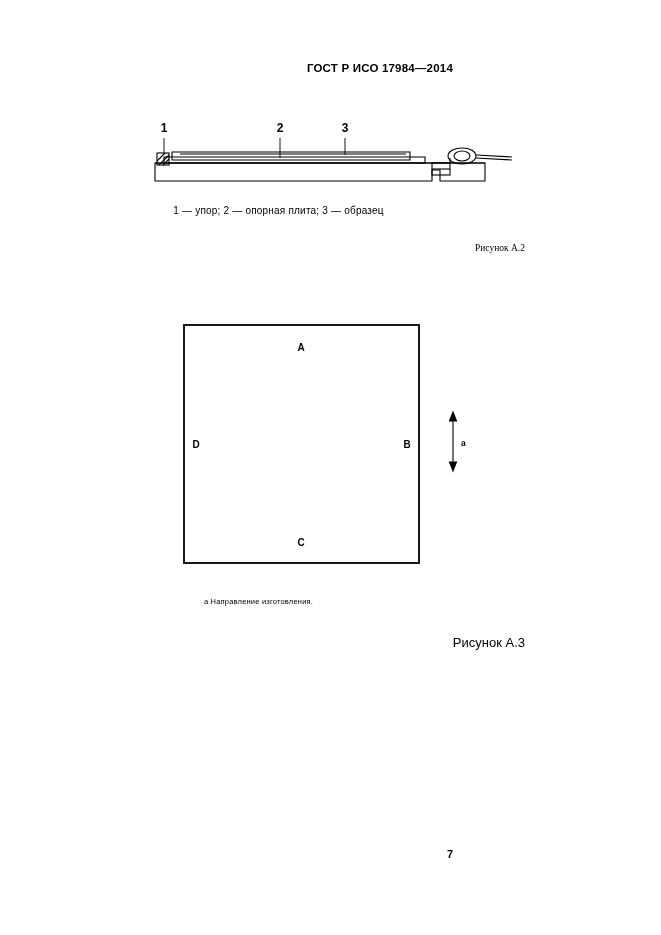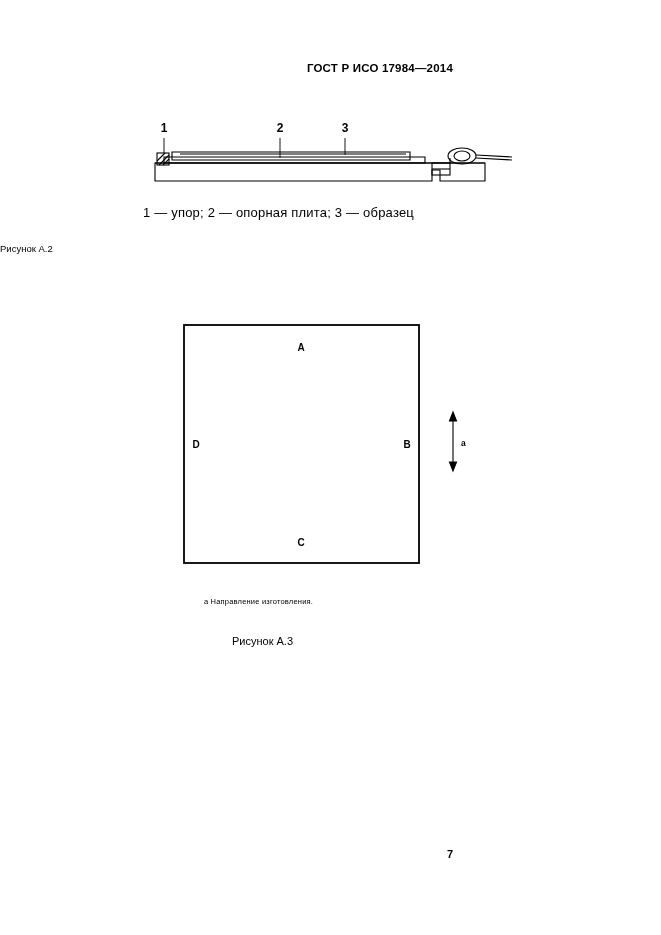--- a/index.html
+++ b/index.html
@@ -41,30 +41,31 @@
     width: 380px;
     height: 100px;
   }
   .fig-a2 svg { display: block; }
 
   .caption-a2-legend {
     position: absolute;
     left: 0; right: 0;
     top: 205px;
     text-align: center;
-    font-size: 13px;
+    font-size: 10px;
     letter-spacing: 0.2px;
     padding-left: 32px;
   }
   .caption-a2-title {
     position: absolute;
     left: 0; right: 0;
     top: 243px;
-    text-align: left;
+    text-align: right;
     font-size: 9.5px;
+    font-family: Liberation Serif, serif;
   }
 
   
   .fig-a3 {
     position: absolute;
     left: 150px;
     top: 310px;
     width: 360px;
     height: 270px;
   }
@@ -75,22 +76,22 @@
     left: 0; right: 8px;
     top: 597px;
     text-align: center;
     font-size: 7.5px;
     letter-spacing: 0.2px;
   }
   .caption-a3-title {
     position: absolute;
     left: 0; right: 0;
     top: 635px;
-    text-align: center;
-    font-size: 11px;
+    text-align: right;
+    font-size: 13px;
   }
 
   .page-number {
     position: absolute;
     right: 72px;
     bottom: 75px;
     font-size: 11px;
     font-weight: bold;
   }
 

